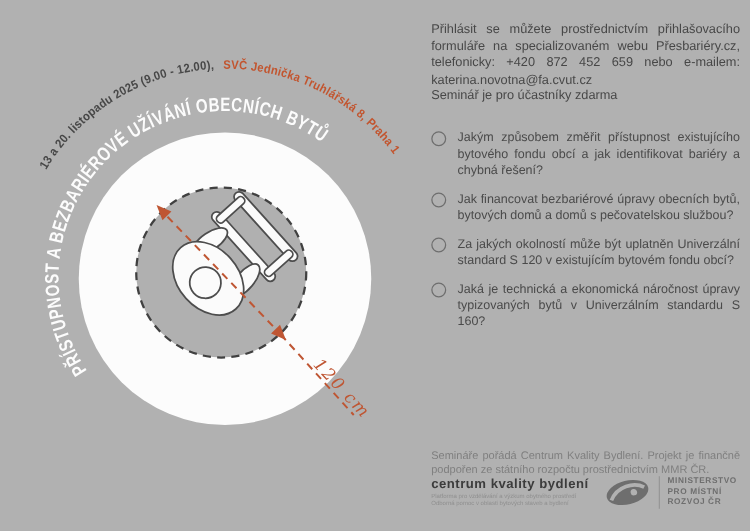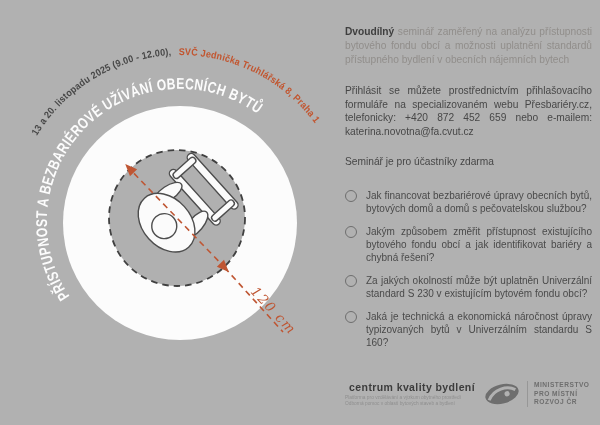--- a/index.html
+++ b/index.html
@@ -6,29 +6,29 @@
   .poster{
     position:relative;width:600px;height:425px;overflow:hidden;
     background:#b1b1b1;
     font-family:"Liberation Sans", sans-serif;
   }
   .left-graphic{position:absolute;left:0;top:0;}
   .right-col{position:absolute;left:345px;top:0;width:247px;color:#474747;}
   .intro{margin:25px 0 0 0;font-size:10.2px;line-height:14px;text-align:justify;color:#918e8b;}
   .intro .hl{color:#3f3f3f;font-weight:700;}
   .registration{margin:17px 0 0 0;font-size:10.2px;line-height:13.6px;text-align:justify;color:#474747;}
-  .free-note{margin:18px 0 0 0;font-size:10.2px;color:#474747;}
+  .free-note{margin:0 0 0 0;font-size:10.2px;color:#474747;}
   .questions{margin-top:22px;}
   .question{display:flex;gap:9px;margin-bottom:10px;}
   .qdot{flex:none;width:10px;height:10px;border:1.3px solid #6e6e6e;border-radius:50%;margin-top:1px;background:transparent;}
   .qtext{flex:1;font-size:10px;line-height:13px;text-align:justify;color:#4a4a4a;}
   .footer-note{position:absolute;left:0;top:350px;width:247px;font-size:8.8px;line-height:11.5px;text-align:justify;color:#7f7f7f;}
   .logos{position:absolute;left:0;top:381px;width:247px;display:flex;align-items:flex-start;}
   .ckb{width:130px;}
-  .ckb-title{font-size:10.5px;font-weight:700;letter-spacing:.4px;color:#3c3c3c;text-align:right;}
+  .ckb-title{font-size:10.5px;font-weight:700;letter-spacing:.4px;color:#3c3c3c;}
   .ckb-sub{font-size:4.8px;line-height:6px;color:#8f8f8f;margin-top:2px;}
   .mmr{margin-left:8px;display:flex;align-items:center;gap:6px;}
   .mmr-divider{width:1px;height:26px;background:#979797;}
   .mmr-text{font-size:6.6px;line-height:8.4px;font-weight:700;letter-spacing:.5px;color:#6e6e6e;}
 </style>
 </head>
 <body>
 
 <div class="poster">
 
@@ -79,45 +79,45 @@
     <g fill="#bf5633">
       <path d="M0,-6 L5,6 L-5,6 Z" transform="translate(129.4,168.4) rotate(-44)"></path>
       <path d="M0,-6 L5,6 L-5,6 Z" transform="translate(224.6,267.6) rotate(136)"></path>
     </g>
 
     <text transform="translate(250,292) rotate(47)" font-size="13.5" font-style="italic" font-family="DejaVu Serif, serif" letter-spacing="1.5" fill="#bf5633">120 cm</text>
   </svg>
 
   <div class="right-col">
 
-    <p class="intro"><span class="hl">Dvoudílný</span><span> seminář zaměřený na analýzu přístupnosti bytového fondu obcí a možnosti uplatnění standardů přístupného bydlení v obecních nájemních bytech</span></p>
 
     <p class="registration">Přihlásit se můžete prostřednictvím přihlašovacího formuláře na specializovaném webu Přesbariéry.cz, telefonicky: +420 872 452 659 nebo e-mailem: katerina.novotna@fa.cvut.cz</p>
 
     <p class="free-note">Seminář je pro účastníky zdarma</p>
 
     <div class="questions">
       <div class="question">
         <span class="qdot"></span>
+        <span class="qtext">Jakým způsobem změřit přístupnost existujícího bytového fondu obcí a jak identifikovat bariéry a chybná řešení?</span>
+      </div>
+      <div class="question">
+        <span class="qdot"></span>
         <span class="qtext">Jak financovat bezbariérové úpravy obecních bytů, bytových domů a domů s pečovatelskou službou?</span>
       </div>
       <div class="question">
         <span class="qdot"></span>
-        <span class="qtext">Jakým způsobem změřit přístupnost existujícího bytového fondu obcí a jak identifikovat bariéry a chybná řešení?</span>
-      </div>
-      <div class="question">
-        <span class="qdot"></span>
-        <span class="qtext">Za jakých okolností může být uplatněn Univerzální standard S 230 v existujícím bytovém fondu obcí?</span>
+        <span class="qtext">Za jakých okolností může být uplatněn Univerzální standard S 120 v existujícím bytovém fondu obcí?</span>
       </div>
       <div class="question">
         <span class="qdot"></span>
         <span class="qtext">Jaká je technická a ekonomická náročnost úpravy typizovaných bytů v Univerzálním standardu S 160?</span>
       </div>
     </div>
 
+    <p class="footer-note">Semináře pořádá Centrum Kvality Bydlení. Projekt je finančně podpořen ze státního rozpočtu prostřednictvím MMR ČR.</p>
 
     <div class="logos">
       <div class="ckb">
         <div class="ckb-title">centrum kvality bydlení</div>
         <div class="ckb-sub">
           <div>Platforma pro vzdělávání a výzkum obytného prostředí</div>
           <div>Odborná pomoc v oblasti bytových staveb a bydlení</div>
         </div>
       </div>
       <div class="mmr">

